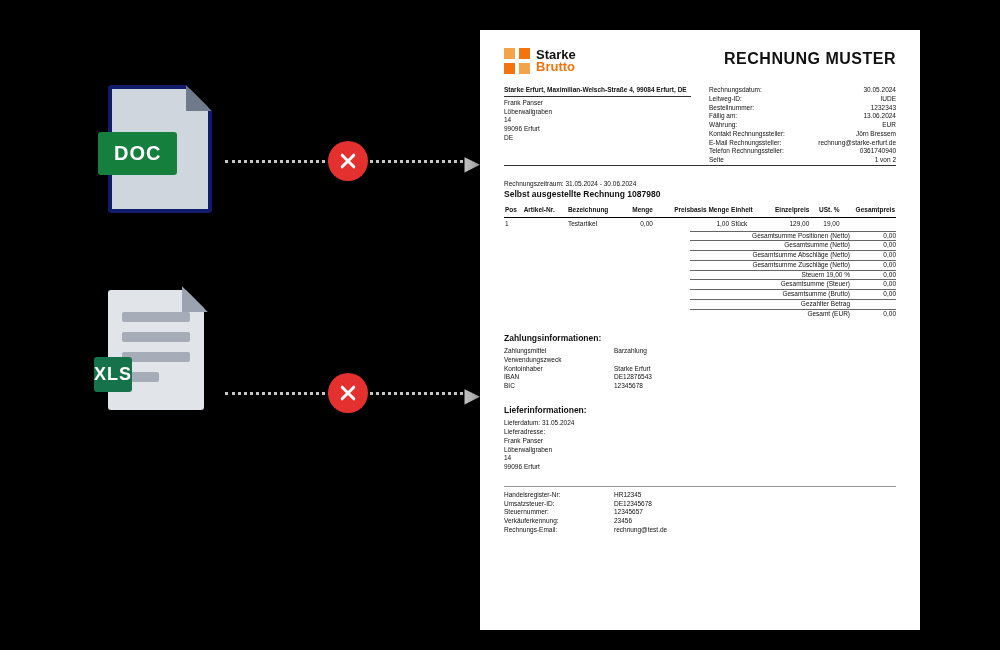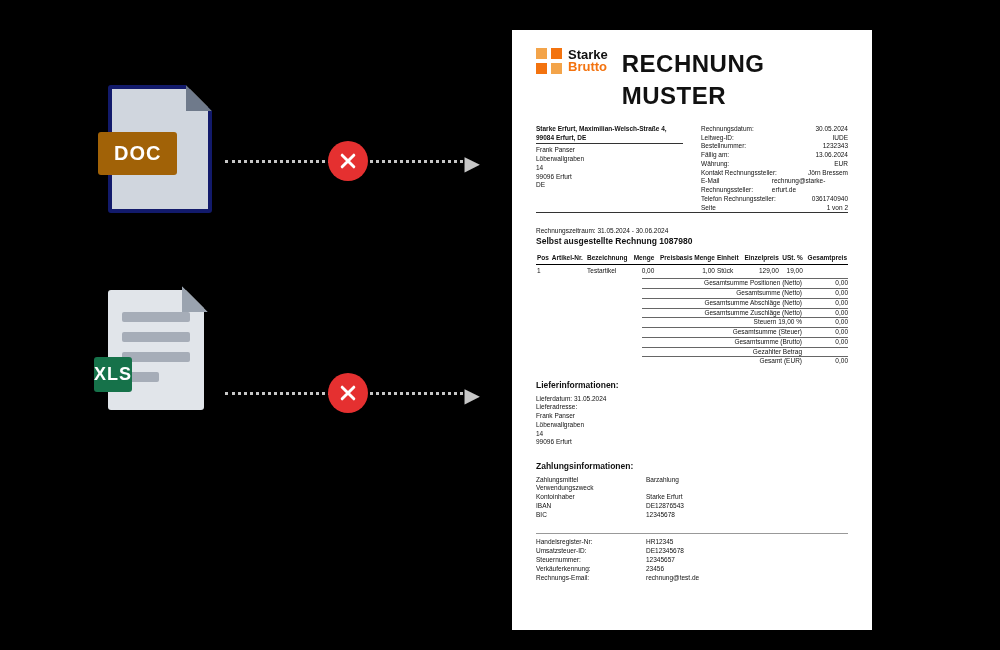--- a/index.html
+++ b/index.html
@@ -11,45 +11,45 @@
 .file-ico.xls{top:290px}
 .page{position:relative;width:96px;height:120px;background:#D0D6DE;border-radius:3px}
 .page.doc{background:#D0D6DE;border:4px solid #121A6B}
 .fold{position:absolute;top:-4px;right:-4px;width:26px;height:26px;background:#6F7A8B;clip-path:polygon(0 0,100% 100%,0 100%)}
 .fold.inv{background:#000;clip-path:polygon(0 0,100% 0,100% 100%)}
 .page.xls{background:#E1E5EA}
 .xls-lines{position:absolute;top:22px;left:14px;right:14px}
 .xls-lines span{display:block;height:10px;background:#A6ADB8;margin-bottom:10px;border-radius:2px}
 .xls-lines span:nth-child(4){width:55%}
 .badge{position:absolute;bottom:18px;left:-14px;color:#fff;font-weight:700;padding:7px 0;font-size:18px;letter-spacing:1px;border-radius:3px}
-.badge.doc{background:#a16207;bottom:34px;padding:10px 16px;font-size:20px}
+.badge.doc{background:#15803d;bottom:34px;padding:10px 16px;font-size:20px}
 .badge.xls{background:#16724A}
 
 
 .arrow{position:absolute;left:225px;width:245px;height:2px}
 .arrow.top{top:160px}
 .arrow.bot{top:392px}
 .dots{position:absolute;top:0;left:0;right:0;border-top:3px dotted #C7C7C7}
 .ah{position:absolute;right:-10px;top:-9px;color:#C7C7C7;font-size:20px}
 .xcirc{position:absolute;left:50%;top:50%;transform:translate(-50%,-50%);width:40px;height:40px;border-radius:50%;background:#E53030;display:flex;align-items:center;justify-content:center}
 .xcirc svg{width:20px;height:20px}
 
 
-.doc-page{position:absolute;left:512px;top:30px;width:360px;height:600px;background:#fff;box-shadow:0 6px 20px rgba(0,0,0,.5);padding:18px 24px;box-sizing:border-box;color:#111;font-size:7.5px;line-height:1.35}
+.doc-page{position:absolute;left:480px;top:30px;width:440px;height:600px;background:#fff;box-shadow:0 6px 20px rgba(0,0,0,.5);padding:18px 24px;box-sizing:border-box;color:#111;font-size:7.5px;line-height:1.35}
 .hdr{display:flex;align-items:flex-start;gap:14px;margin-bottom:12px}
 .logo{display:flex;align-items:center;gap:6px}
 .logo-sq{width:26px;height:26px;position:relative}
 .logo-sq i{position:absolute;background:#F3730F}
 .logo-sq i:nth-child(1){top:0;left:0;width:11px;height:11px;background:#F3A44A}
 .logo-sq i:nth-child(2){top:0;right:0;width:11px;height:11px}
 .logo-sq i:nth-child(3){bottom:0;left:0;width:11px;height:11px}
 .logo-sq i:nth-child(4){bottom:0;right:0;width:11px;height:11px;background:#F3A44A}
 .logo-txt{font-size:13px;font-weight:800;line-height:.95}
 .logo-txt .l2{color:#F3730F}
-.htitle{font-size:24px;font-weight:900;letter-spacing:.5px;flex:1;}
+.htitle{font-size:16px;font-weight:900;letter-spacing:.5px;flex:1;text-align:right}
 .small{font-size:6.5px}
 .bold{font-weight:700}
 .addr-block{display:flex;gap:18px;border-bottom:1px solid #333}
 .sender{flex:1}
 .sender .sline{border-bottom:.6px solid #333;padding-bottom:1px;margin-bottom:2px}
 .meta{flex:1}
 .meta .mrow{display:flex;justify-content:space-between}
 .sect{margin-top:14px}
 .sect h3{font-size:8.5px;margin:0 0 3px 0;font-weight:800}
 .tbl{width:100%;border-collapse:collapse;font-size:6.5px;margin-top:4px}
@@ -244,57 +244,57 @@
           <span class="val"></span>
         </div>
         <div class="sum-row">
           <span class="lbl">Gesamt (EUR)</span>
           <span class="val">0,00</span>
         </div>
       </div>
 
 
   <div class="sect">
+    <h3>Zahlungsinformationen:</h3>
+    <div id="payinfo">
+          <div class="info-row">
+            <span class="k">Zahlungsmittel</span>
+            <span>Barzahlung</span>
+          </div>
+          <div class="info-row">
+            <span class="k">Verwendungszweck</span>
+            <span></span>
+          </div>
+          <div class="info-row">
+            <span class="k">Kontoinhaber</span>
+            <span>Starke Erfurt</span>
+          </div>
+          <div class="info-row">
+            <span class="k">IBAN</span>
+            <span>DE12876543</span>
+          </div>
+          <div class="info-row">
+            <span class="k">BIC</span>
+            <span>12345678</span>
+          </div>
+        </div>
+  </div>
+
+  <div class="sect">
     <h3>Lieferinformationen:</h3>
     <div id="delivery" class="small">
           <div>Lieferdatum: 31.05.2024</div>
           <div>Lieferadresse:</div>
           <div>Frank Panser</div>
           <div>Löberwallgraben</div>
           <div>14</div>
           <div>99096 Erfurt</div>
         </div>
   </div>
 
-  <div class="sect">
-    <h3>Zahlungsinformationen:</h3>
-    <div id="payinfo">
-          <div class="info-row">
-            <span class="k">Zahlungsmittel</span>
-            <span>Barzahlung</span>
-          </div>
-          <div class="info-row">
-            <span class="k">Verwendungszweck</span>
-            <span></span>
-          </div>
-          <div class="info-row">
-            <span class="k">Kontoinhaber</span>
-            <span>Starke Erfurt</span>
-          </div>
-          <div class="info-row">
-            <span class="k">IBAN</span>
-            <span>DE12876543</span>
-          </div>
-          <div class="info-row">
-            <span class="k">BIC</span>
-            <span>12345678</span>
-          </div>
-        </div>
-  </div>
-
   <div class="footer-reg" id="footer">
         <div class="row">
           <span class="k">Handelsregister-Nr:</span>
           <span>HR12345</span>
         </div>
         <div class="row">
           <span class="k">Umsatzsteuer-ID:</span>
           <span>DE12345678</span>
         </div>
         <div class="row">

